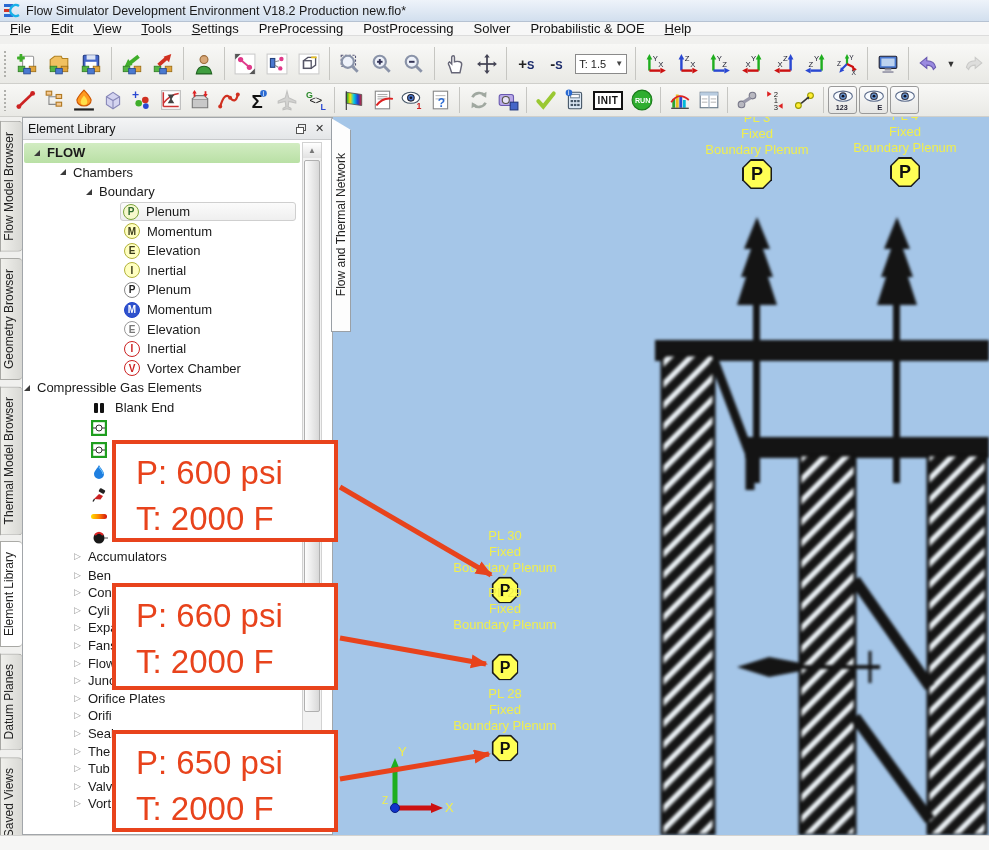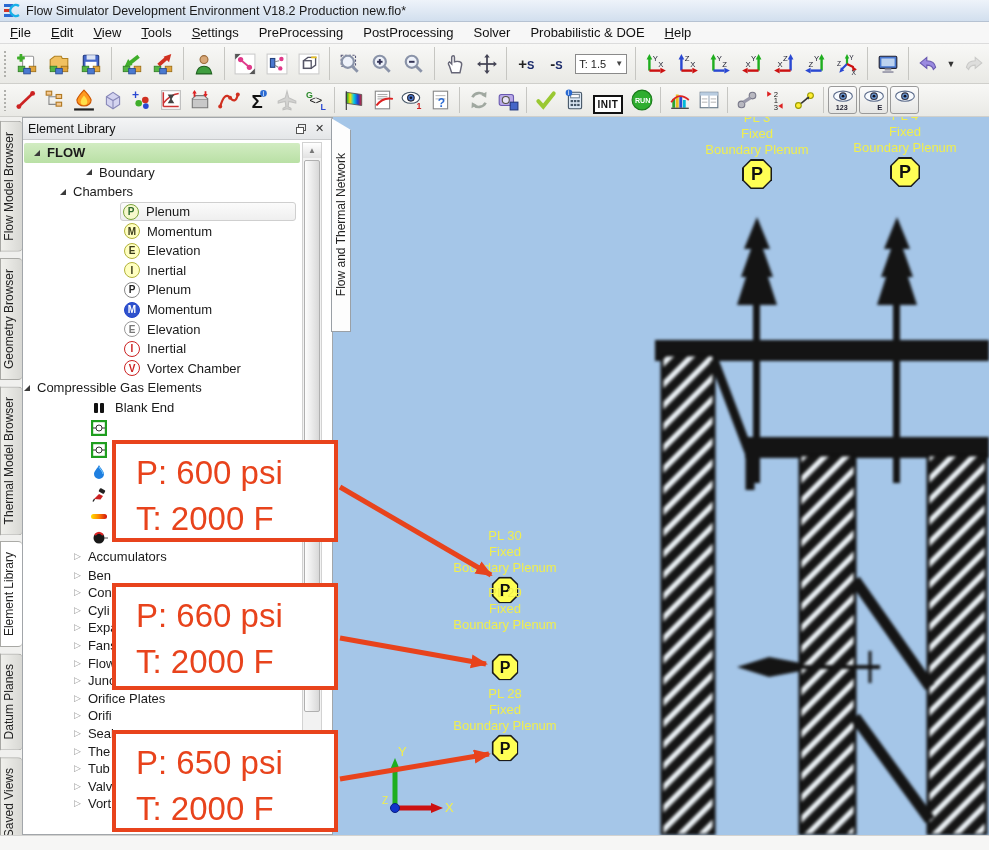--- a/index.html
+++ b/index.html
@@ -8,21 +8,21 @@
   #page { position:relative; width:989px; height:850px; overflow:hidden; background:#f0f0ee; }
 
   
   .titlebar { position:absolute; left:0; top:0; width:989px; height:22px;
     background:linear-gradient(#eef3fa,#d2dfee); border-bottom:1px solid #b6c2d2;
     display:flex; align-items:center; padding-left:4px; }
   .titlebar .title { font-size:12.5px; color:#1a1a1a; margin-left:5px; }
   .app-icon { width:17px; height:17px; display:inline-block; }
 
   
-  .menubar { position:absolute; left:0; top:22px; width:989px; height:22px; background:#f7f7f7;
+  .menubar { position:absolute; left:0; top:22px; width:989px; height:14px; background:#f7f7f7;
     border-bottom:1px solid #dcdcdc; display:flex; align-items:center; }
   .menu-item { font-size:13px; color:#111; padding:2px 10px; cursor:default; }
   .menu-item u { text-decoration:underline; }
 
   
   .toolbar { position:absolute; left:0; width:989px; display:flex; align-items:center;
     background:linear-gradient(#f8f8f6,#e9e9e5); border-bottom:1px solid #cfcfcb; }
   #toolbar1 { top:44px; height:40px; }
   #toolbar2 { top:84px; height:33px; }
   .grip { width:5px; height:70%; margin:0 3px;
@@ -530,21 +530,21 @@
             <rect x="9" y="10" width="2.2" height="2"></rect>
             <rect x="12" y="10" width="2.2" height="2"></rect>
             <rect x="6" y="13.5" width="2.2" height="2"></rect>
             <rect x="9" y="13.5" width="2.2" height="2"></rect>
             <rect x="12" y="13.5" width="2.2" height="2"></rect>
           </g>
           <circle cx="4.5" cy="3.5" r="3" fill="#2a6ad2"></circle>
           <text x="3.6" y="5.9" font-size="6" fill="#fff">i</text>
         </svg>
       </div>
-      <div class="tbtn" style="width: 38px; align-items: flex-end;">
+      <div class="tbtn" style="width: 38px;">
         <span class="init-btn">INIT</span>
       </div>
       <div class="tbtn">
         <svg viewBox="0 0 20 20" width="22" height="22">
           <circle cx="10" cy="10" r="9" fill="#2fae2f" stroke="#1a7a1a"></circle>
           <text x="3.6" y="12.6" font-size="6.5" font-weight="bold" fill="#fff">RUN</text>
         </svg>
       </div>
       <div class="sep"></div>
       <div class="tbtn">
@@ -641,27 +641,27 @@
               <rect x="0.5" y="3.5" width="7" height="6" fill="#fff" stroke="#555"></rect>
             </svg>
         </span>
         <span class="ph-btn">✕</span>
       </div>
       <div class="tree" id="tree">
           <div class="trow bold hl-green" style="padding-left: 10px;">
             <span class="tglyph-exp"></span>
             <span class="tlabel-tree">FLOW</span>
           </div>
+          <div class="trow" style="padding-left: 36px;">
+            <span class="tglyph-exp"></span>
+            <span class="tlabel-tree">Chambers</span>
+          </div>
           <div class="trow" style="padding-left: 62px;">
             <span class="tglyph-exp"></span>
             <span class="tlabel-tree">Boundary</span>
-          </div>
-          <div class="trow" style="padding-left: 36px;">
-            <span class="tglyph-exp"></span>
-            <span class="tlabel-tree">Chambers</span>
           </div>
           <div class="trow" style="padding-left: 96px;">
             <div class="selwrap">
               <span class="ti" style="border-color: rgb(122, 163, 58); background: rgb(246, 248, 204); color: rgb(46, 107, 46);">P</span>
               <span class="tlabel-tree">Plenum</span>
             </div>
           </div>
           <div class="trow" style="padding-left: 100px;">
             <span class="ti" style="border-color: rgb(178, 178, 58); background: rgb(255, 255, 192); color: rgb(58, 58, 26);">M</span>
             <span class="tlabel-tree">Momentum</span>

